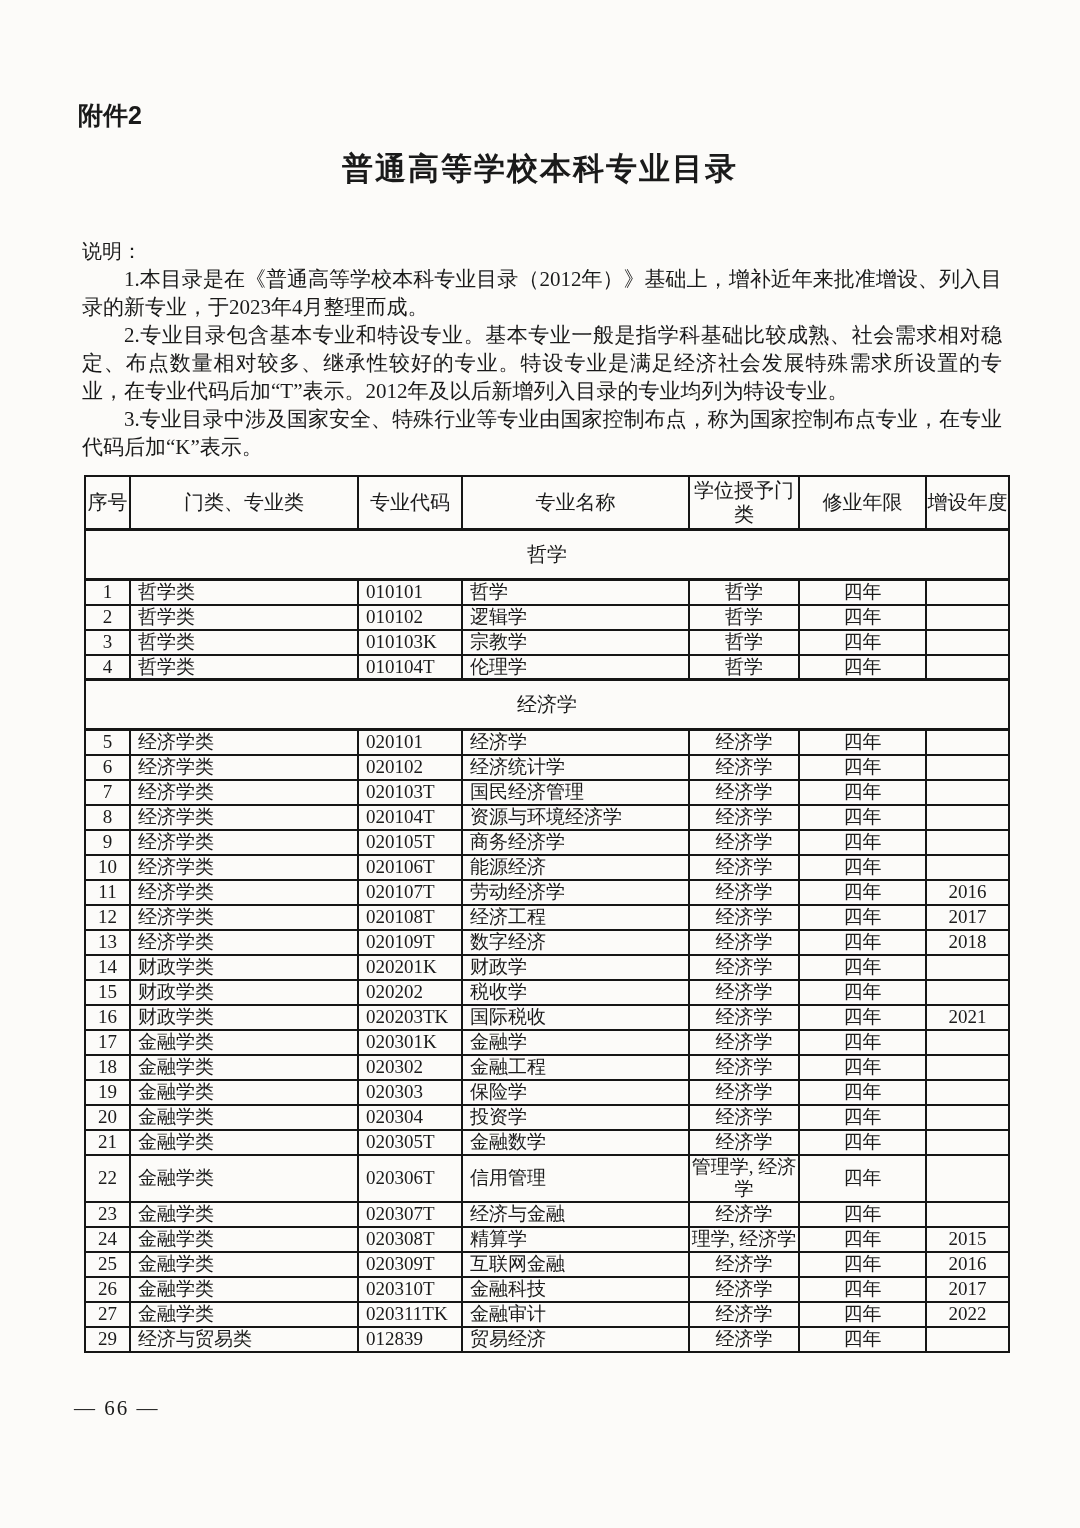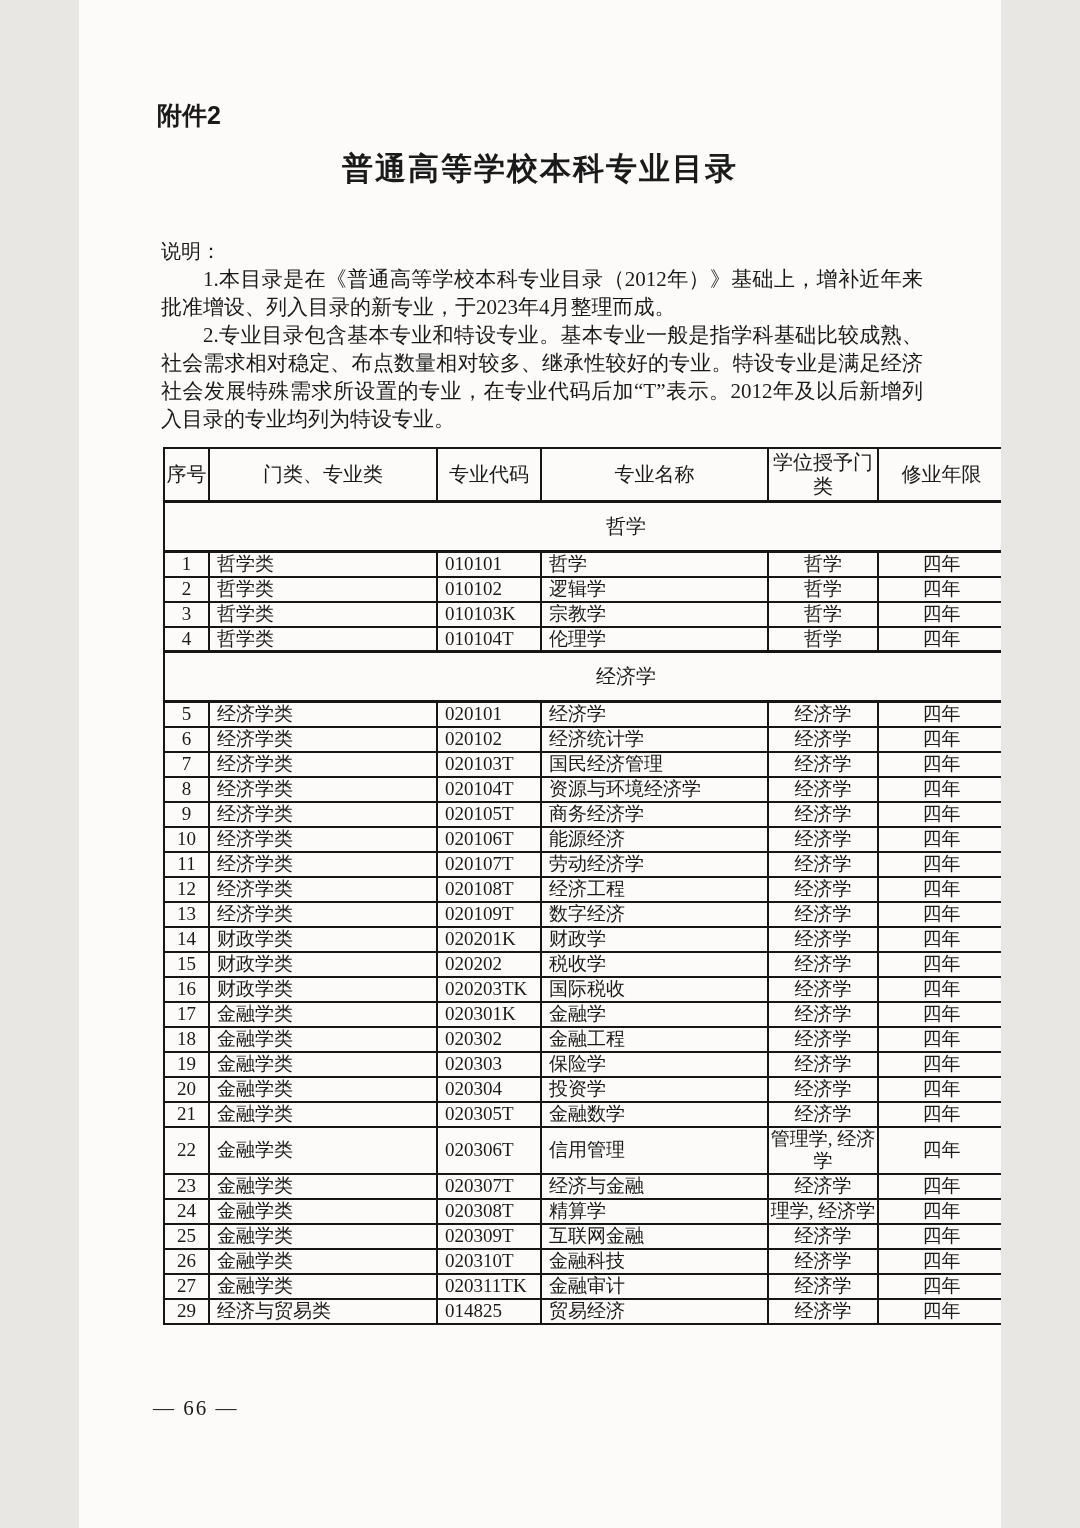--- a/index.html
+++ b/index.html
@@ -1,19 +1,19 @@
 <!DOCTYPE html>
 <html lang="zh"><head>
 <meta charset="utf-8">
 <style>
   * { margin: 0; padding: 0; box-sizing: border-box; }
   html, body { background: #e9e7e4; }
   .page {
     position: relative;
-    width: 922px;
+    width: 1080px;
     height: 1528px;
     margin: 0 auto;
     background: #fcfbf9;
     color: #1a1a1a;
     font-family: "Liberation Serif", "DejaVu Serif", serif;
     overflow: hidden;
   }
   .attachment {
     margin: 100px 0 0 78px;
     font-family: "Liberation Sans", "DejaVu Sans", sans-serif;
@@ -82,20 +82,21 @@
 <div class="page">
 
   <div class="attachment">附件2</div>
 
   <h1 class="doc-title">普通高等学校本科专业目录</h1>
 
   <div class="notes">
     <div class="notes-heading">说明：</div>
     <p>1.本目录是在《普通高等学校本科专业目录（2012年）》基础上，增补近年来批准增设、列入目录的新专业，于2023年4月整理而成。</p>
     <p>2.专业目录包含基本专业和特设专业。基本专业一般是指学科基础比较成熟、社会需求相对稳定、布点数量相对较多、继承性较好的专业。特设专业是满足经济社会发展特殊需求所设置的专业，在专业代码后加“T”表示。2012年及以后新增列入目录的专业均列为特设专业。</p>
+    <p>3.专业目录中涉及国家安全、特殊行业等专业由国家控制布点，称为国家控制布点专业，在专业代码后加“K”表示。</p>
   </div>
 
   <table class="catalog-table">
     <colgroup>
       <col style="width:45px">
         <col style="width:228px">
         <col style="width:104px">
       <col style="width:227px">
         <col style="width:110px">
         <col style="width:127px">
@@ -358,21 +359,21 @@
           <td class="c1">金融学类</td>
           <td class="c2">020311TK</td>
           <td class="c3">金融审计</td>
           <td class="c4">经济学</td>
           <td class="c5">四年</td>
           <td class="c6">2022</td>
         </tr>
         <tr>
           <td class="c0">29</td>
           <td class="c1">经济与贸易类</td>
-          <td class="c2">014825</td>
+          <td class="c2">012839</td>
           <td class="c3">贸易经济</td>
           <td class="c4">经济学</td>
           <td class="c5">四年</td>
           <td class="c6"></td>
         </tr>
       </tbody>
   </table>
 
   <div class="page-number">— 66 —</div>
 

